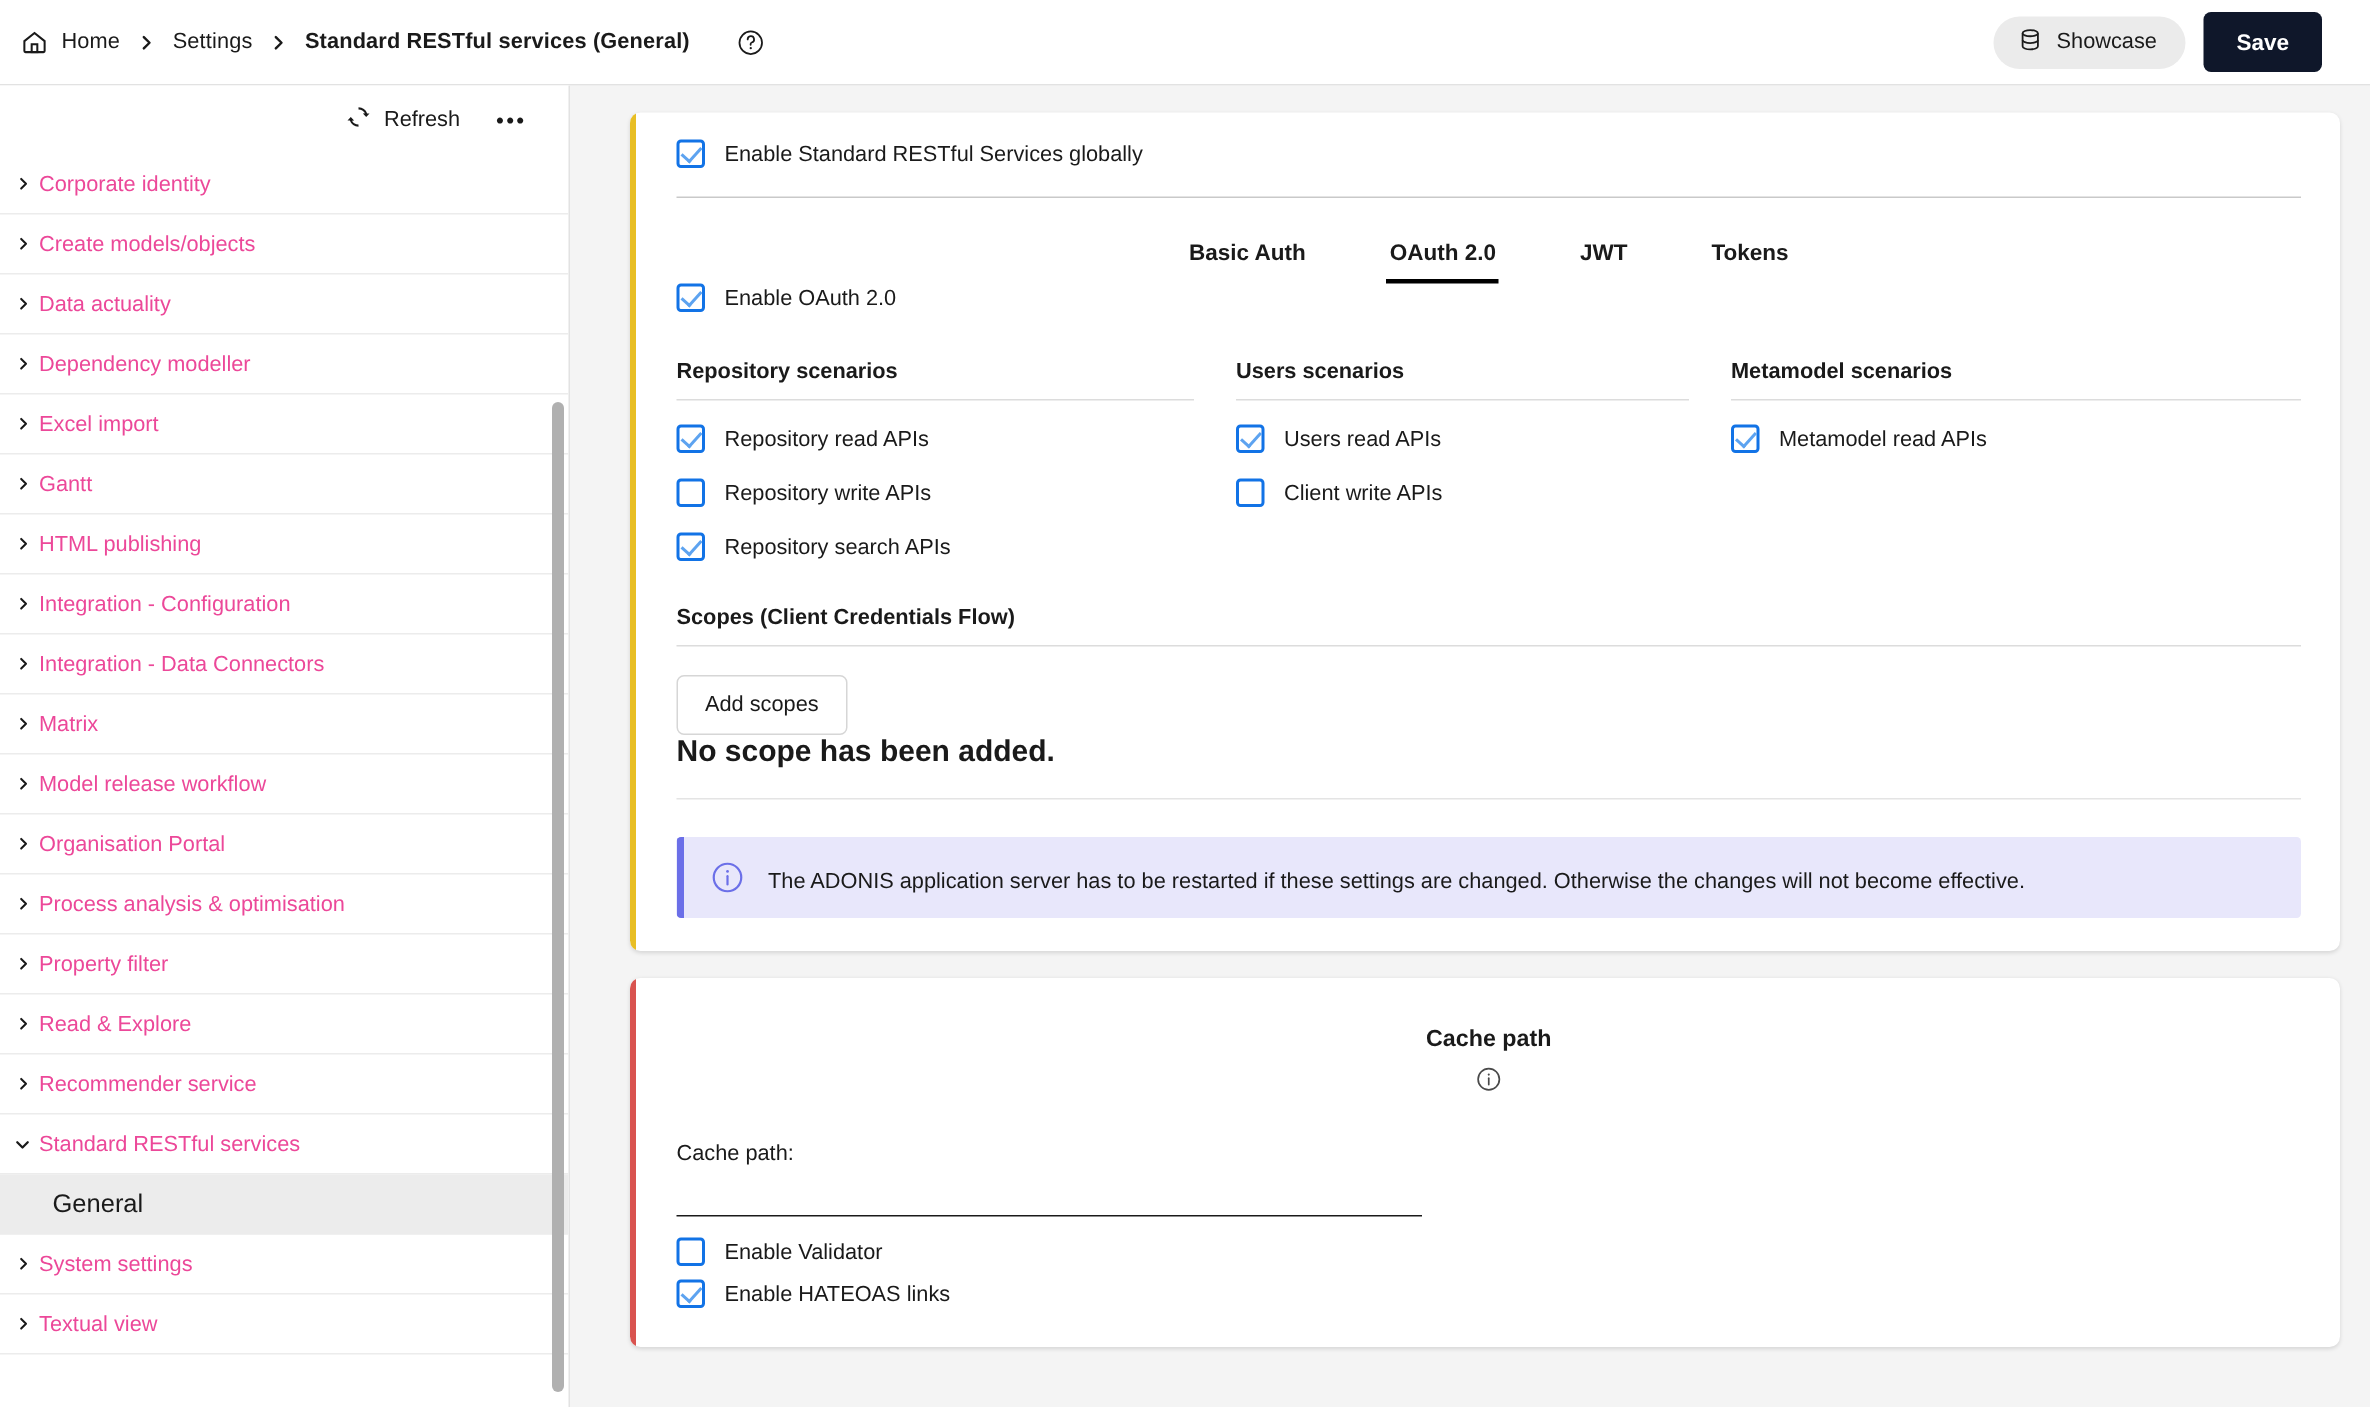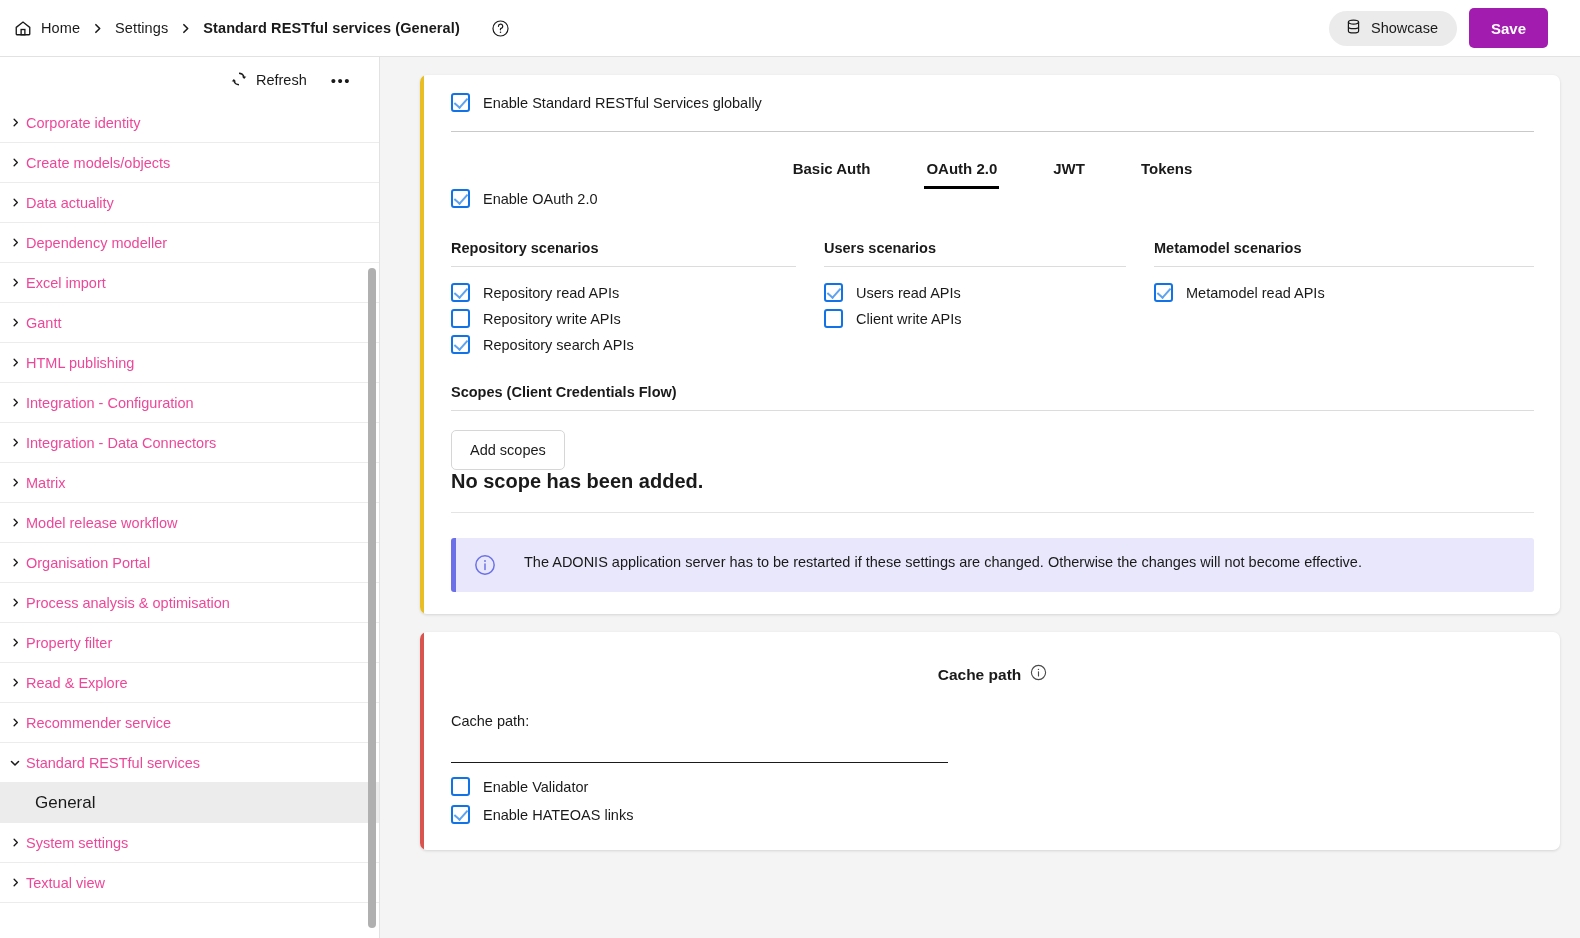--- a/index.html
+++ b/index.html
@@ -40,21 +40,21 @@
     margin-left: auto; display: flex; align-items: center; gap: 12px;
   }
   .showcase-btn {
     display: flex; align-items: center; gap: 9px;
     background: #ebebeb; border: none; border-radius: 20px;
     height: 35px; padding: 0 19px 0 16px;
     font-size: 14.5px; color: #1a1a1a; cursor: pointer;
     font-family: inherit;
   }
   .save-btn {
-    background: #a21caf; color: #fff; border: none; border-radius: 5px;
+    background: #0f172a; color: #fff; border: none; border-radius: 5px;
     height: 40px; padding: 0 22px;
     font-size: 15px; font-weight: bold; cursor: pointer;
     font-family: inherit;
   }
 
   
   .body-wrap { display: flex; height: calc(938px - 57px); }
 
   
   .sidebar {
@@ -160,21 +160,21 @@
     display: grid;
     grid-template-columns: 373px 330px 1fr;
     margin-top: 32px;
   }
   .scen-title {
     font-size: 14.5px; font-weight: bold; color: #1a1a1a;
     padding-bottom: 10px; margin-right: 28px;
     border-bottom: 1px solid #dcdcdc;
   }
   .scen-col { }
-  .scen-list { margin-top: 16px; display: flex; flex-direction: column; gap: 7px; }
+  .scen-list { margin-top: 16px; display: flex; flex-direction: column; gap: 17px; }
 
   .section-title {
     font-size: 14.5px; font-weight: bold; color: #1a1a1a;
     margin-top: 30px; padding-bottom: 10px;
     border-bottom: 1px solid #dcdcdc;
   }
   .add-scopes-btn {
     margin-top: 19px;
     background: #fff; border: 1px solid #d6d6d6; border-radius: 5px;
     height: 40px; padding: 0 18px;
@@ -184,34 +184,34 @@
   .empty-note {
     font-size: 20px; color: #1a1a1a;
     padding-bottom: 19px; border-bottom: 1px solid #e4e4e4; font-weight: bold;
   }
 
   
   .info-banner {
     margin-top: 25px;
     background: #e8e7fb; border-left: 5px solid #6b6fe8;
     border-radius: 3px;
-    display: flex; align-items: flex-start; gap: 28px;
+    display: flex; align-items: flex-end; gap: 16px;
     padding: 16px 18px;
   }
   .info-icon {
     width: 22px; height: 22px; flex: 0 0 22px;
     display: flex; align-items: center; justify-content: center;
   }
   .info-text { font-size: 14.5px; color: #1a1a1a; }
 
   
   .cache-title {
     text-align: center; font-size: 15.5px; font-weight: bold;
     color: #1a1a1a; margin-top: 14px;
-    display: flex; align-items: center; justify-content: center; gap: 9px;
+    display: flex; align-items: center; justify-content: center; gap: 9px; flex-direction: column;
   }
   .cache-label { font-size: 14.5px; color: #1a1a1a; margin-top: 28px; }
   .cache-input {
     display: block; width: 497px; height: 28px;
     border: none; border-bottom: 1px solid #1a1a1a;
     background: transparent; outline: none;
     font-size: 14.5px; font-family: inherit; color: #1a1a1a;
     margin-top: 6px;
   }
   .cache-checks { margin-top: 14px; display: flex; flex-direction: column; gap: 9px; }

